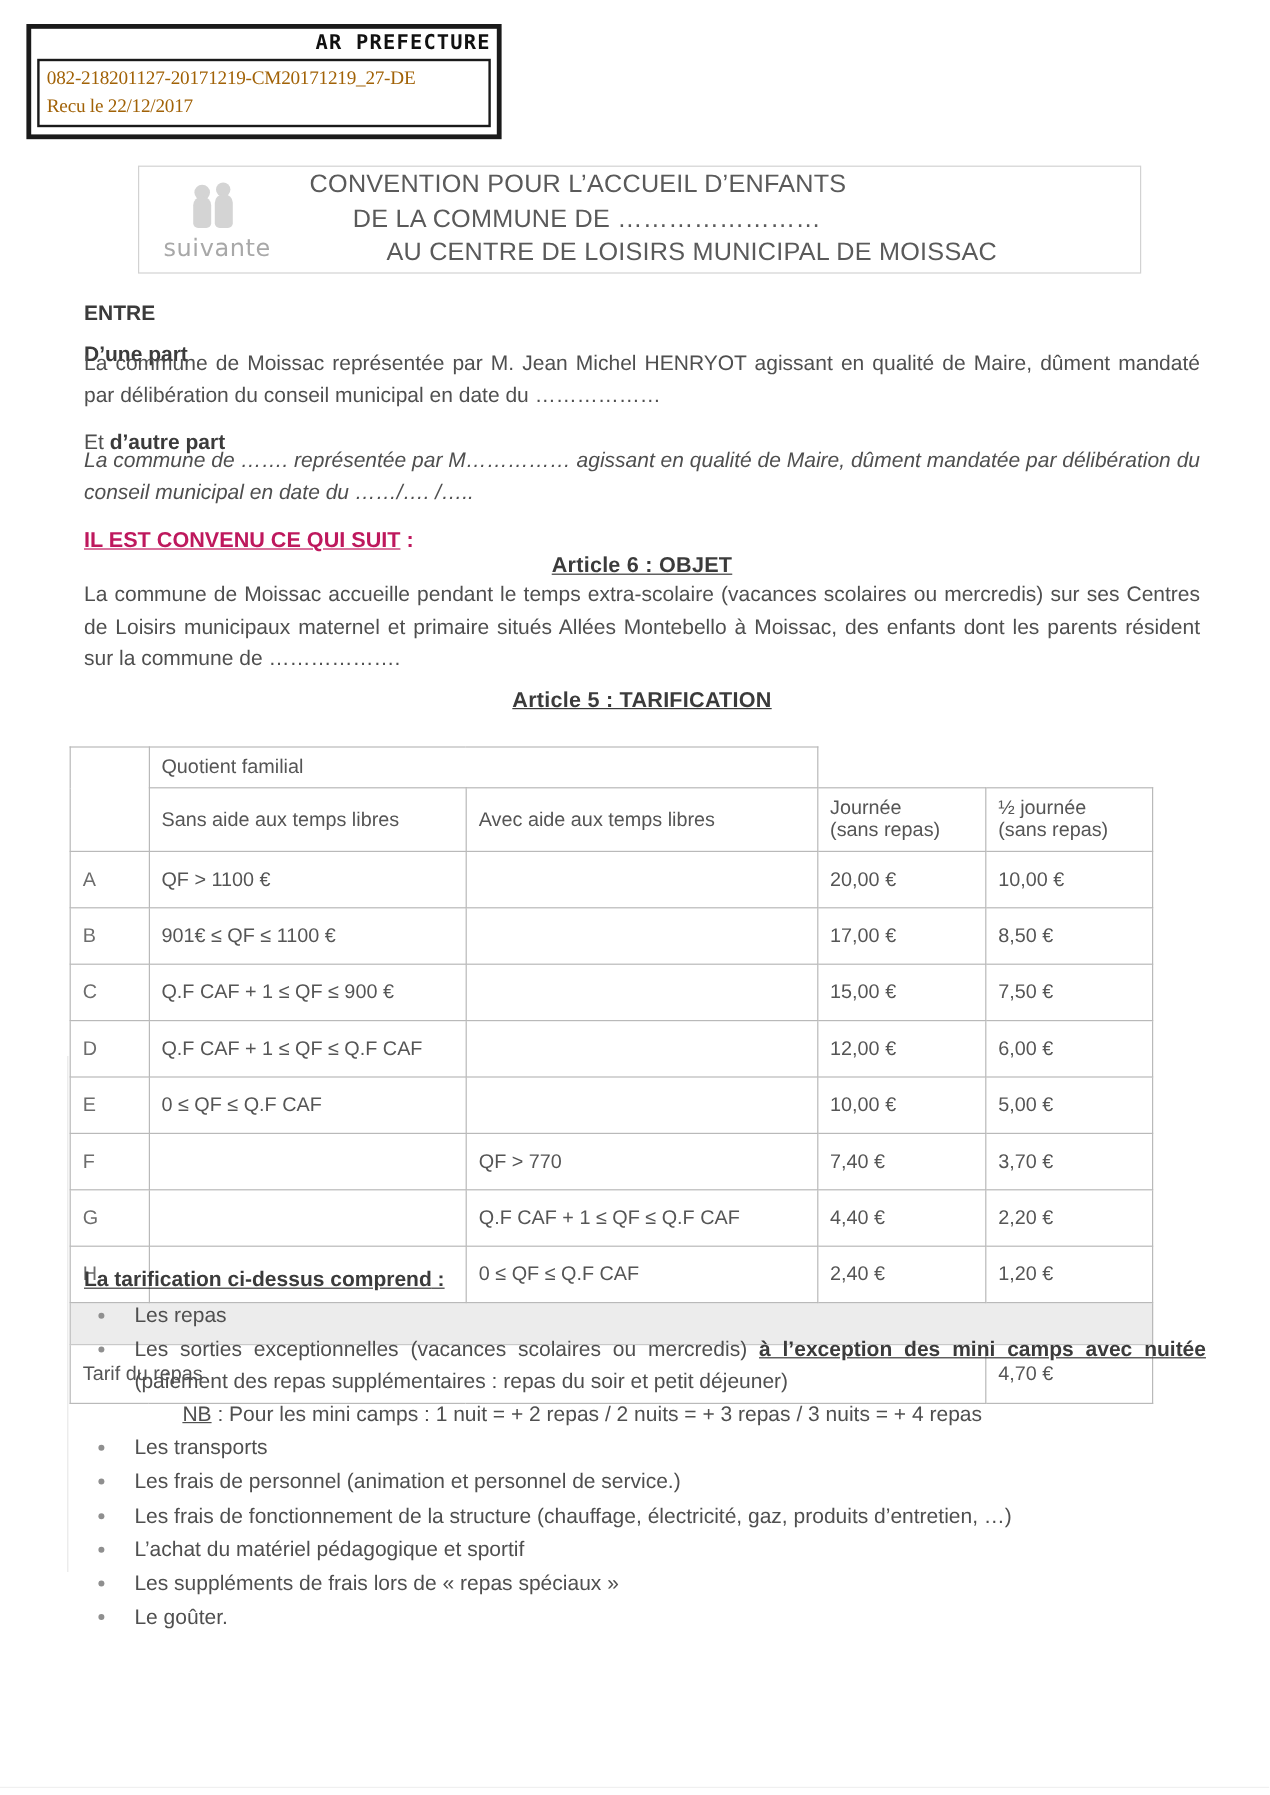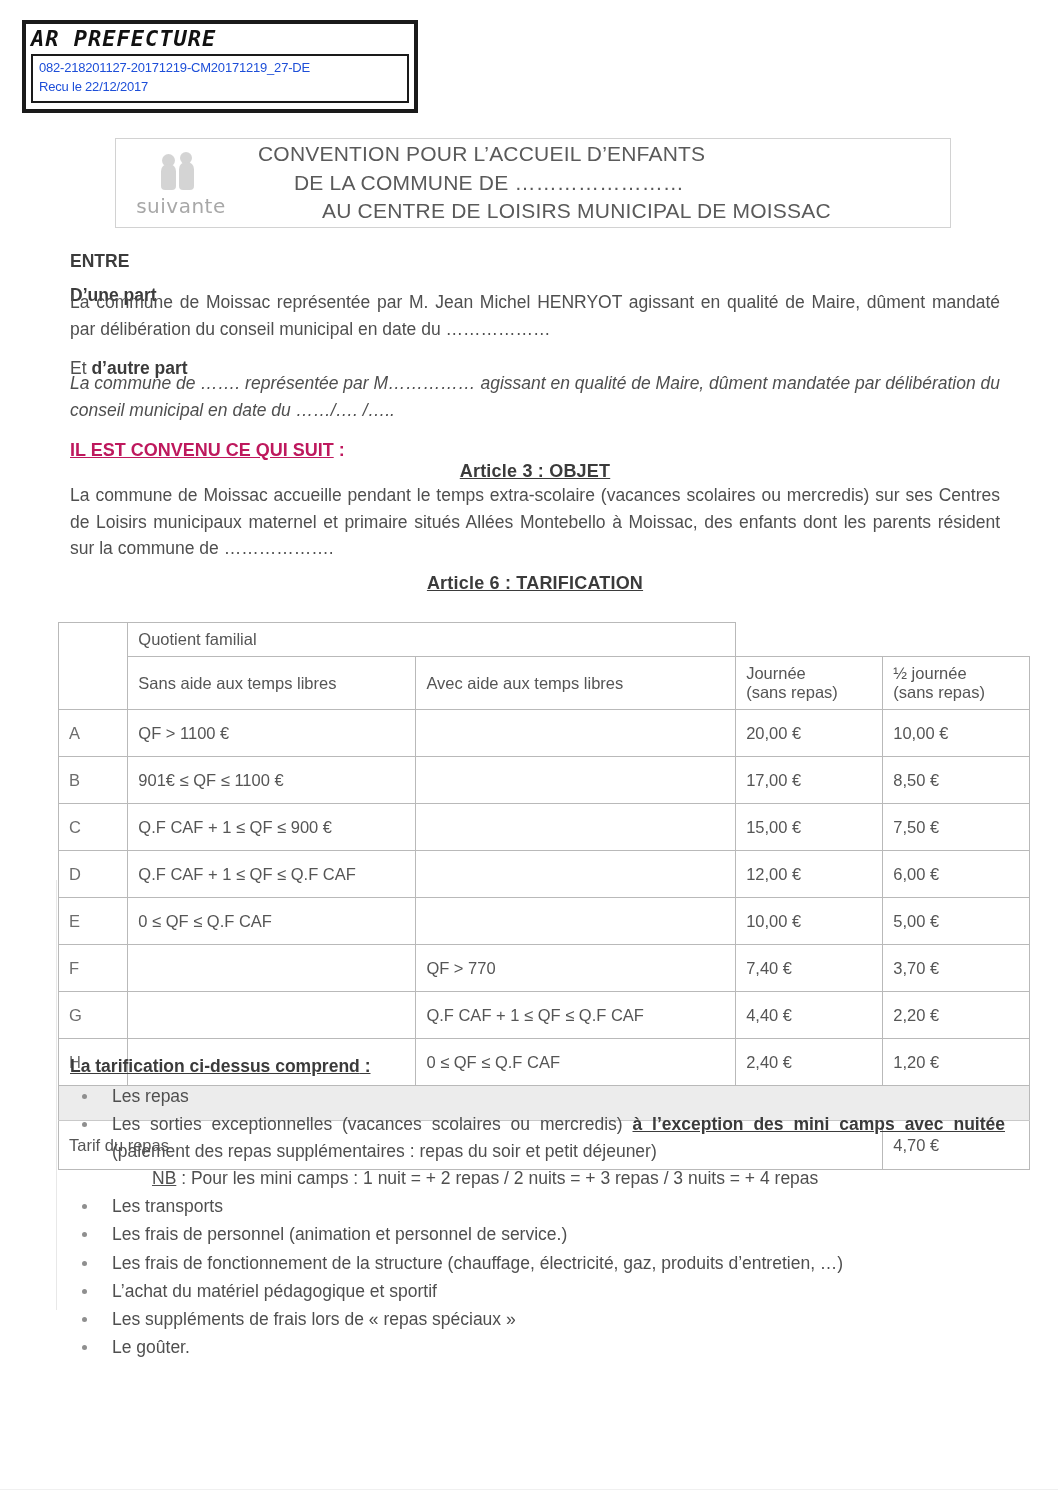--- a/index.html
+++ b/index.html
@@ -25,37 +25,36 @@
     left: 22px;
     top: 20px;
     width: 396px;
     border: 4px solid #1a1a1a;
     background: #ffffff;
     padding: 3px 5px 6px 5px;
     box-sizing: border-box;
   }
   .stamp-title {
     font-family: "DejaVu Sans Mono", monospace;
-    font-size: 22px;
+    font-size: 17px;
     font-weight: bold;
     letter-spacing: 1px;
     color: #111111;
-    text-align: left;
+    text-align: right;
     line-height: 1.1;
     margin-bottom: 3px;
-    font-style: italic;
   }
   .stamp-box {
     border: 2px solid #1a1a1a;
     padding: 3px 6px 4px 6px;
   }
   .stamp-line {
-    font-family: Liberation Sans, sans-serif;
-    font-size: 13px;
-    color: #1d4ed8;
+    font-family: Liberation Serif, serif;
+    font-size: 16px;
+    color: #a16207;
     line-height: 1.45;
     white-space: nowrap;
     letter-spacing: -0.2px;
   }
 
   
   .title-block {
     position: absolute;
     left: 115px;
     top: 138px;
@@ -161,21 +160,21 @@
     font-weight: bold;
     color: #be185d;
     margin: 0;
   }
 
   
   .tarif-table {
     position: absolute;
     left: 58px;
     top: 622px;
-    width: 972px;
+    width: 903px;
     border-collapse: collapse;
     font-size: 16.5px;
     color: #555555;
   }
   .tarif-table td, .tarif-table th {
     border: 1px solid #b9b9b9;
     padding: 7px 10px;
     font-weight: normal;
     text-align: left;
     vertical-align: middle;
@@ -309,28 +308,28 @@
 
   <div class="body-text sec-p2">
     <p class="para">La commune de ……. représentée par M……………  agissant en qualité de Maire, dûment mandatée par délibération du conseil municipal en date du ……/…. /…..</p>
   </div>
 
   <div class="body-text sec-convenu">
     <p class="convenu-head"><span class="u">IL EST CONVENU CE QUI SUIT</span><span> :</span></p>
   </div>
 
   <div class="body-text sec-art1h">
-    <h2 class="art-head">Article 3 : OBJET</h2>
+    <h2 class="art-head">Article 6 : OBJET</h2>
   </div>
   <div class="body-text sec-art1p">
     <p class="para">La commune de Moissac accueille pendant le temps extra-scolaire (vacances scolaires ou mercredis) sur ses Centres de Loisirs municipaux maternel et primaire situés Allées Montebello à Moissac, des enfants dont les parents résident sur la commune de ……………….</p>
   </div>
 
   <div class="body-text sec-art2h">
-    <h2 class="art-head">Article 6 : TARIFICATION</h2>
+    <h2 class="art-head">Article 5 : TARIFICATION</h2>
   </div>
 
   <table class="tarif-table">
     <tbody>
       <tr class="hdr-qf">
         <td class="col-letter" rowspan="2"></td>
         <td colspan="2">Quotient familial</td>
         <td class="nb"></td>
         <td class="nb"></td>
       </tr>

